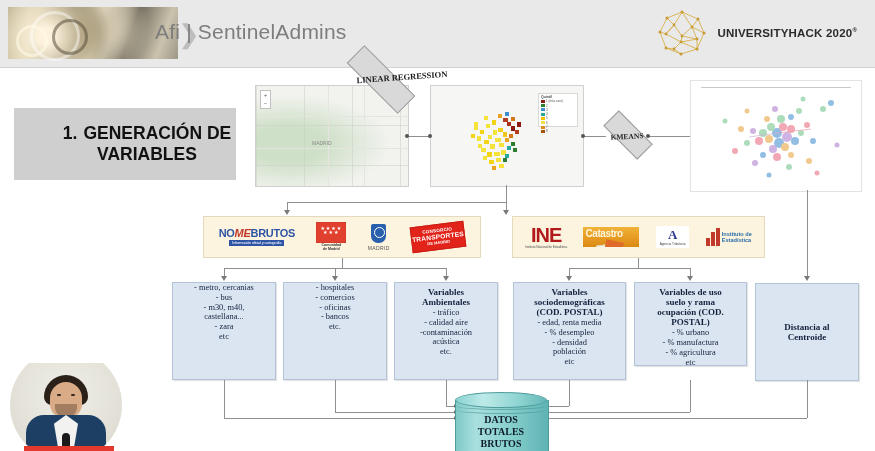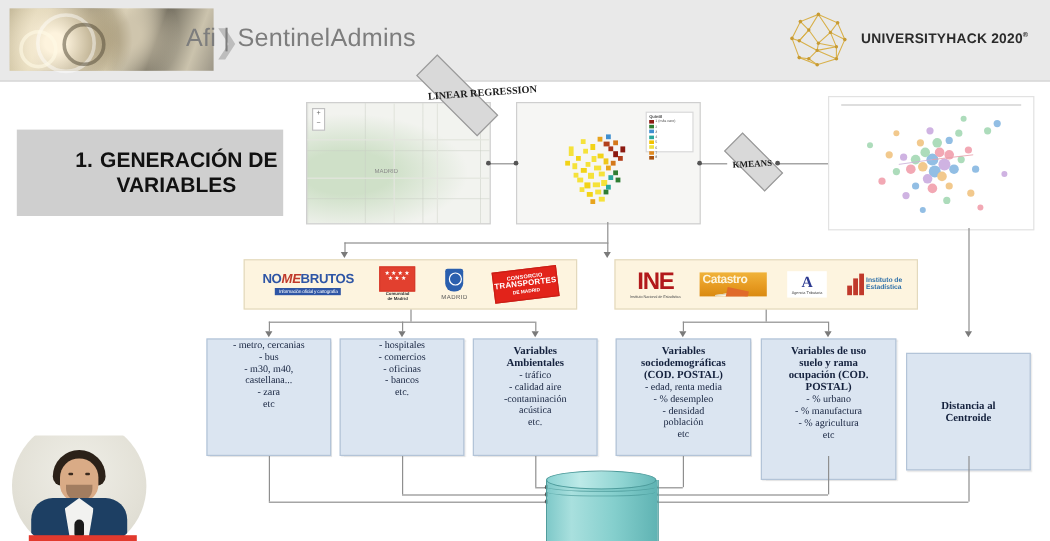--- a/index.html
+++ b/index.html
@@ -190,22 +190,22 @@
   }
   .vbox .vt{font-weight:bold;font-size:9px;line-height:1.12;display:block;padding:4px 2px 1px;}
   .vbox .vl{font-size:8.4px;line-height:1.16;display:block;padding:0 12px;}
   .vbox.center-only{display:flex;align-items:center;justify-content:center;}
   .vbox.center-only .vt{font-size:9px;padding:0 4px;}
 
   #vb0{left:172px;top:282px;width:104px;height:98px;}
   #vb1{left:283px;top:282px;width:104px;height:98px;}
   #vb2{left:394px;top:282px;width:104px;height:98px;}
   #vb3{left:513px;top:282px;width:113px;height:98px;}
-  #vb4{left:634px;top:282px;width:113px;height:118px;}
-  #vb5{left:755px;top:294px;width:104px;height:98px;}
+  #vb4{left:634px;top:282px;width:113px;height:84px;}
+  #vb5{left:755px;top:283px;width:104px;height:98px;}
 
   
   .db{position:absolute;left:455px;top:392px;width:92px;height:59px;}
   .db .body{
     position:absolute;left:0;top:8px;width:92px;height:51px;
     background:linear-gradient(90deg,#7fc9c9 0%,#a9e0de 22%,#85cfcd 60%,#5fb3b3 100%);
     border-left:1px solid #4e9c9c;border-right:1px solid #4e9c9c;
   }
   .db .top{
     position:absolute;left:0;top:0;width:92px;height:16px;border-radius:50%;
@@ -585,20 +585,21 @@
   <div class="dot" style="left:454px;top:416px;"></div>
   <div class="dot" style="left:544px;top:404px;"></div>
   <div class="dot" style="left:544px;top:410px;"></div>
   <div class="dot" style="left:544px;top:416px;"></div>
 
   <div class="db">
     <div class="body"></div>
     <div class="top"></div>
     <div class="ridge r1"></div>
     <div class="ridge r2"></div>
+    <div class="lbl">DATOS<br>TOTALES<br>BRUTOS</div>
   </div>
 
   <div class="webcam">
     <div class="circ">
       <div class="hair"></div>
       <div class="face"></div>
       <div class="eye eyeL"></div>
       <div class="eye eyeR"></div>
       <div class="beard"></div>
       <div class="jacket"></div>

